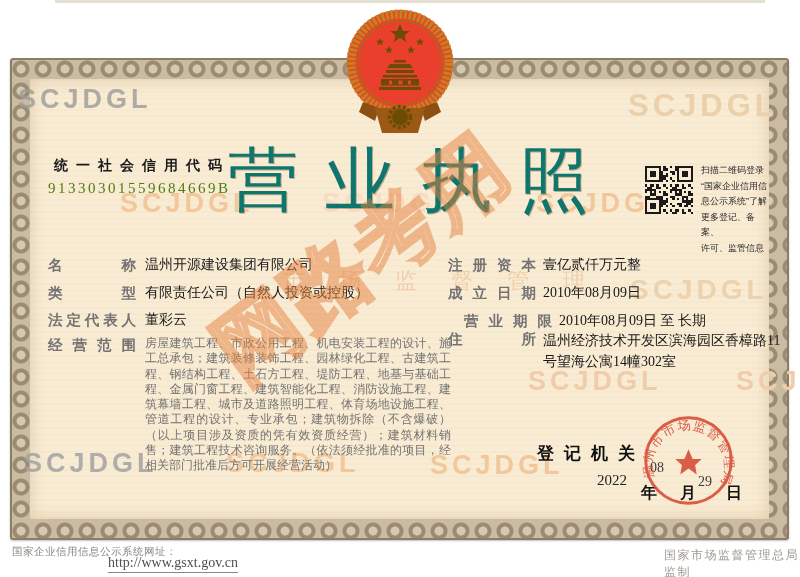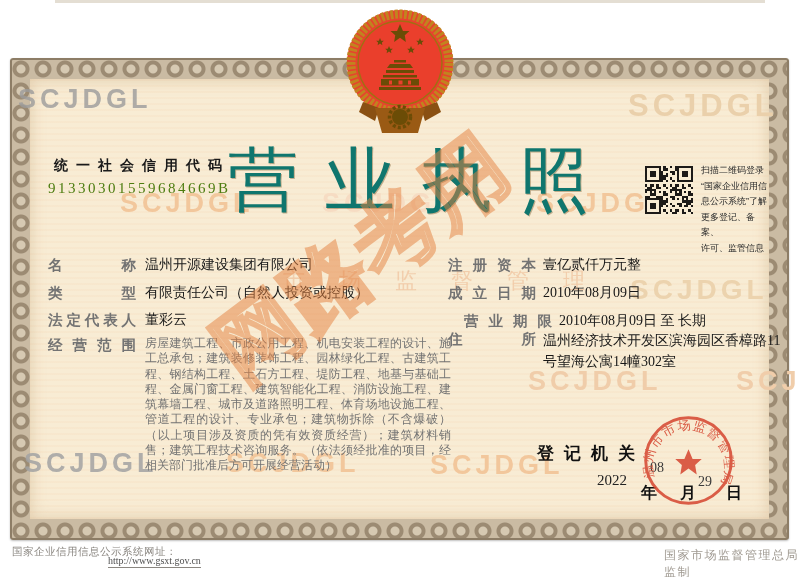--- a/index.html
+++ b/index.html
@@ -69,21 +69,21 @@
   .u-nian{left:641px;top:483px;} .u-yue{left:680px;top:483px;} .u-ri{left:726px;top:483px;}
   .d-num{position:absolute;z-index:4;font-size:14px;color:#3a3a3a;}
   .n-month{left:650px;top:460px;} .n-day{left:698px;top:474px;}
   .seal{position:absolute;left:642px;top:414px;width:93px;height:93px;z-index:7;opacity:.85;}
 
   
   .emblem{position:absolute;left:345px;top:4px;width:110px;height:132px;z-index:7;}
 
   
   .foot-label{position:absolute;left:12px;top:545px;z-index:5;font-size:10.5px;color:#8a8680;letter-spacing:.5px;}
-  .foot-url{position:absolute;left:108px;top:555px;z-index:5;font-size:10px;color:#4f4f4f;
+  .foot-url{position:absolute;left:108px;top:555px;z-index:5;font-size:14px;color:#4f4f4f;
             border-bottom:1px solid #8a8680;padding-bottom:1px;}
   .foot-right{position:absolute;left:664px;top:547px;z-index:5;font-size:12px;color:#a09a92;letter-spacing:1.5px;}
 </style>
 </head>
 <body>
 
 <div class="stage">
   <div class="top-scan-line"></div>
   <div class="frame"></div>
   <div class="paper"></div>

